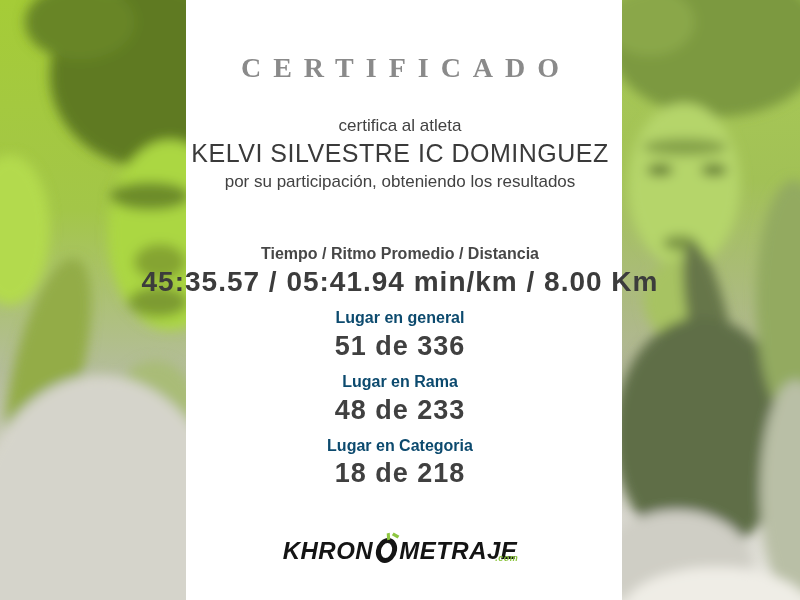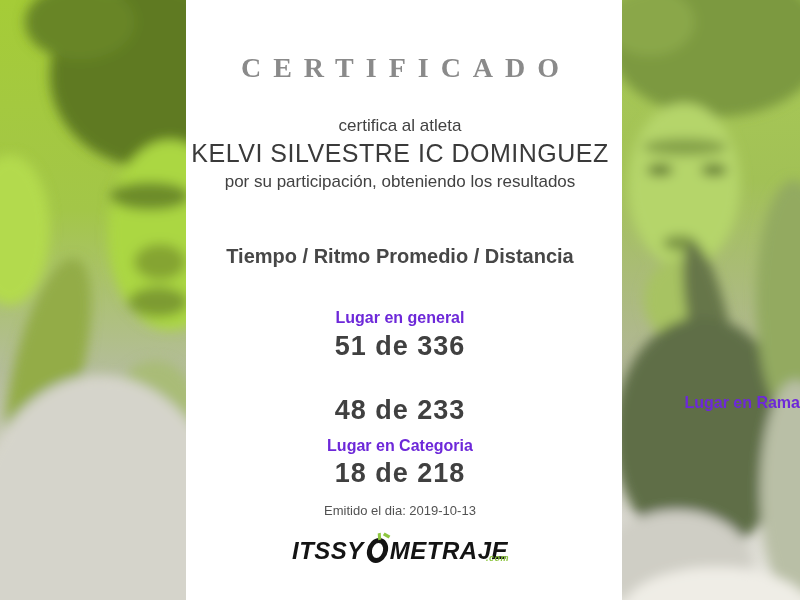--- a/index.html
+++ b/index.html
@@ -52,27 +52,27 @@
     font-size: 16px;
     font-weight: 700;
     letter-spacing: 2.5px;
     text-indent: 2.5px;
     color: #4c4c4c;
   }
   .cert-subtitle { top: 116px; font-size: 17px; color: #424242; }
   .athlete-name  { top: 139px; font-size: 25px; font-weight: 400; color: #3a3a3a; letter-spacing: 0.5px; }
   .participation { top: 172px; font-size: 17px; color: #424242; }
   .category-line { top: 208px; font-size: 17px; font-weight: 700; color: #454545; }
-  .results-header { top: 245px; font-size: 20px; font-weight: 700; color: #474747; }
+  .results-header { top: 245px; font-size: 16px; font-weight: 700; color: #474747; }
   .results-values { top: 266px; font-size: 28px; font-weight: 700; color: #3c3c3c; letter-spacing: 1px; }
 
-  .place-label { font-size: 16px; font-weight: 700; color: #6d28d9; }
+  .place-label { font-size: 16px; font-weight: 700; color: #0c4a6e; }
   .place-value { font-size: 27px; font-weight: 700; color: #404040; letter-spacing: 1px; }
   .pl0 { top: 309px; } .pv0 { top: 331px; }
-  .pl1 { top: 394px; text-align: right; } .pv1 { top: 395px; }
+  .pl1 { top: 373px; } .pv1 { top: 395px; }
   .pl2 { top: 437px; } .pv2 { top: 458px; }
 
   .issued { top: 503px; font-size: 13px; color: #525252; }
 
   
   .logo-row { top: 536px; }
   .logo {
     position: relative;
     display: inline-block;
     font-style: italic;
@@ -189,33 +189,33 @@
 
     <div class="line cert-subtitle">certifica al atleta</div>
 
     <div class="line athlete-name">KELVI SILVESTRE IC DOMINGUEZ</div>
 
     <div class="line participation">por su participación, obteniendo los resultados</div>
 
 
     <div class="line results-header">Tiempo / Ritmo Promedio / Distancia</div>
 
+    <div class="line results-values">45:35.57 / 05:41.94 min/km / 8.00 Km</div>
 
     <div class="line place-label pl0">Lugar en general</div>
     <div class="line place-value pv0">51 de 336</div>
 
     <div class="line place-label pl1">Lugar en Rama</div>
     <div class="line place-value pv1">48 de 233</div>
 
     <div class="line place-label pl2">Lugar en Categoria</div>
     <div class="line place-value pv2">18 de 218</div>
 
-    <div class="line issued">Emitido el dia: 2019-10-13</div>
 
     <div class="line logo-row">
       <span class="logo">
-        <span>ITSSY</span><span class="logo-o"><span class="sprout-a"></span><span class="sprout-b"></span></span><span>METRAJE</span>
+        <span>KHRON</span><span class="logo-o"><span class="sprout-a"></span><span class="sprout-b"></span></span><span>METRAJE</span>
         <span class="logo-tld">.com</span>
       </span>
     </div>
 
   </div>
 </div>
 
 </body></html>

